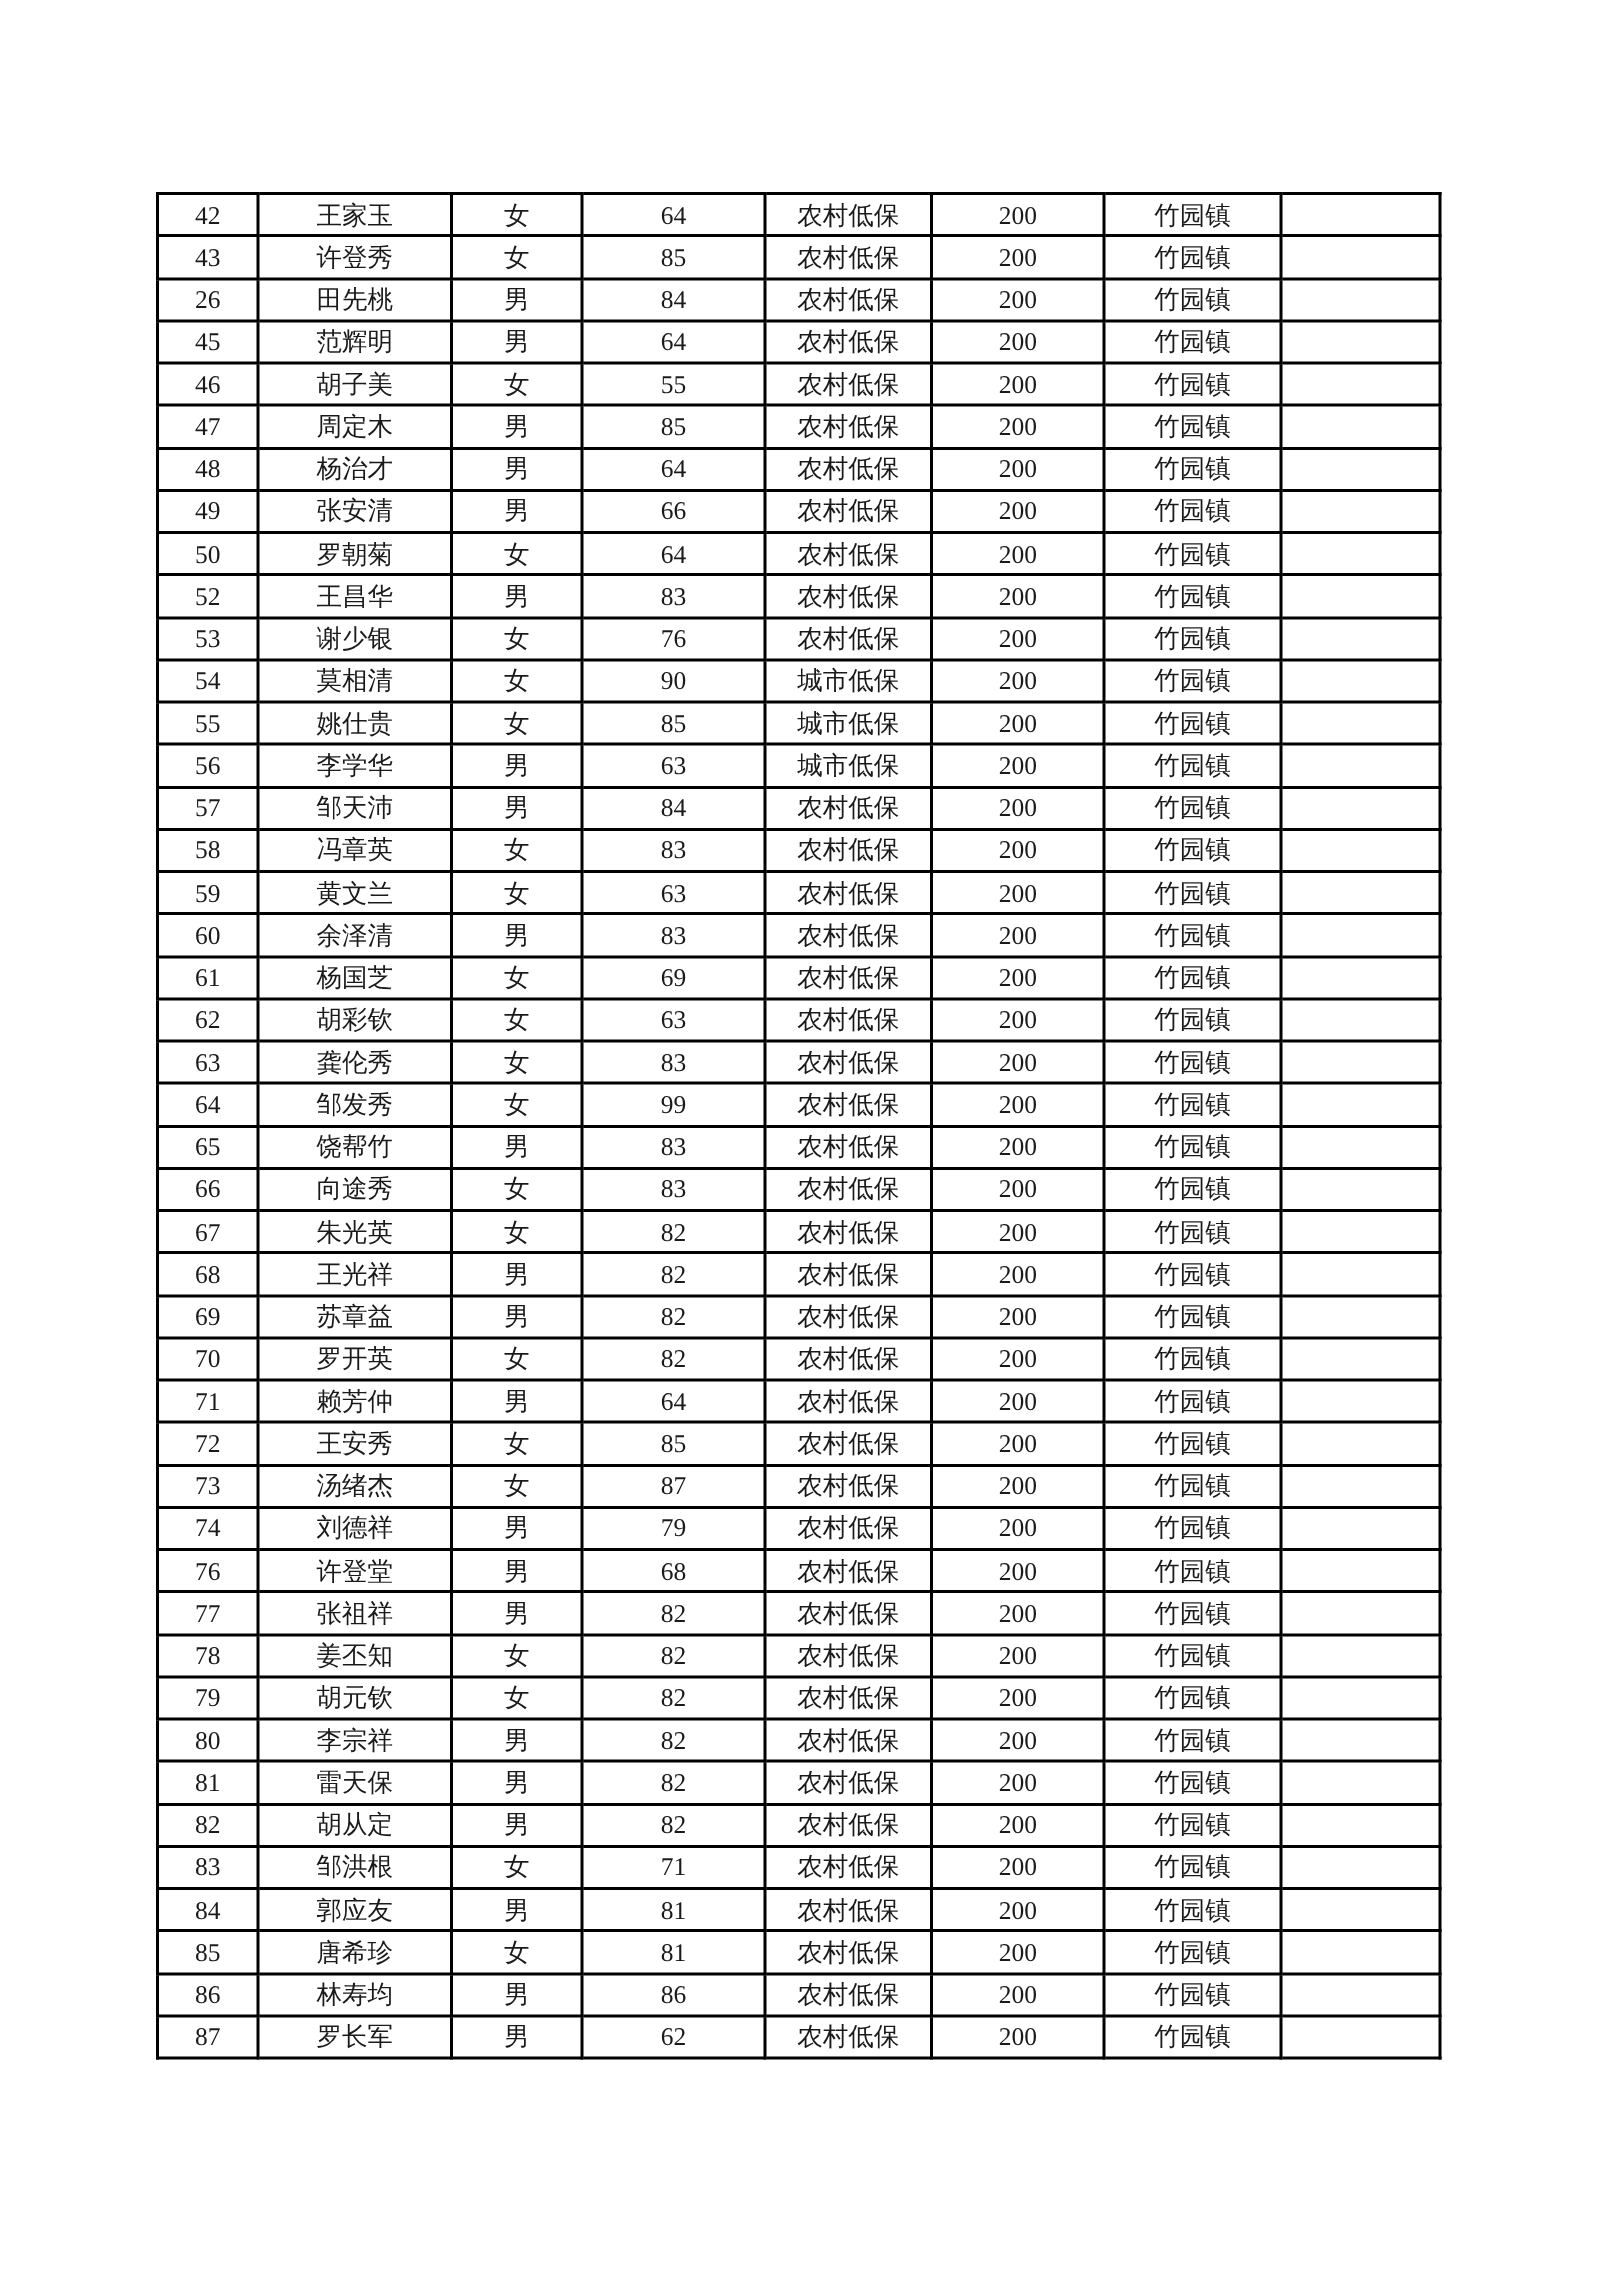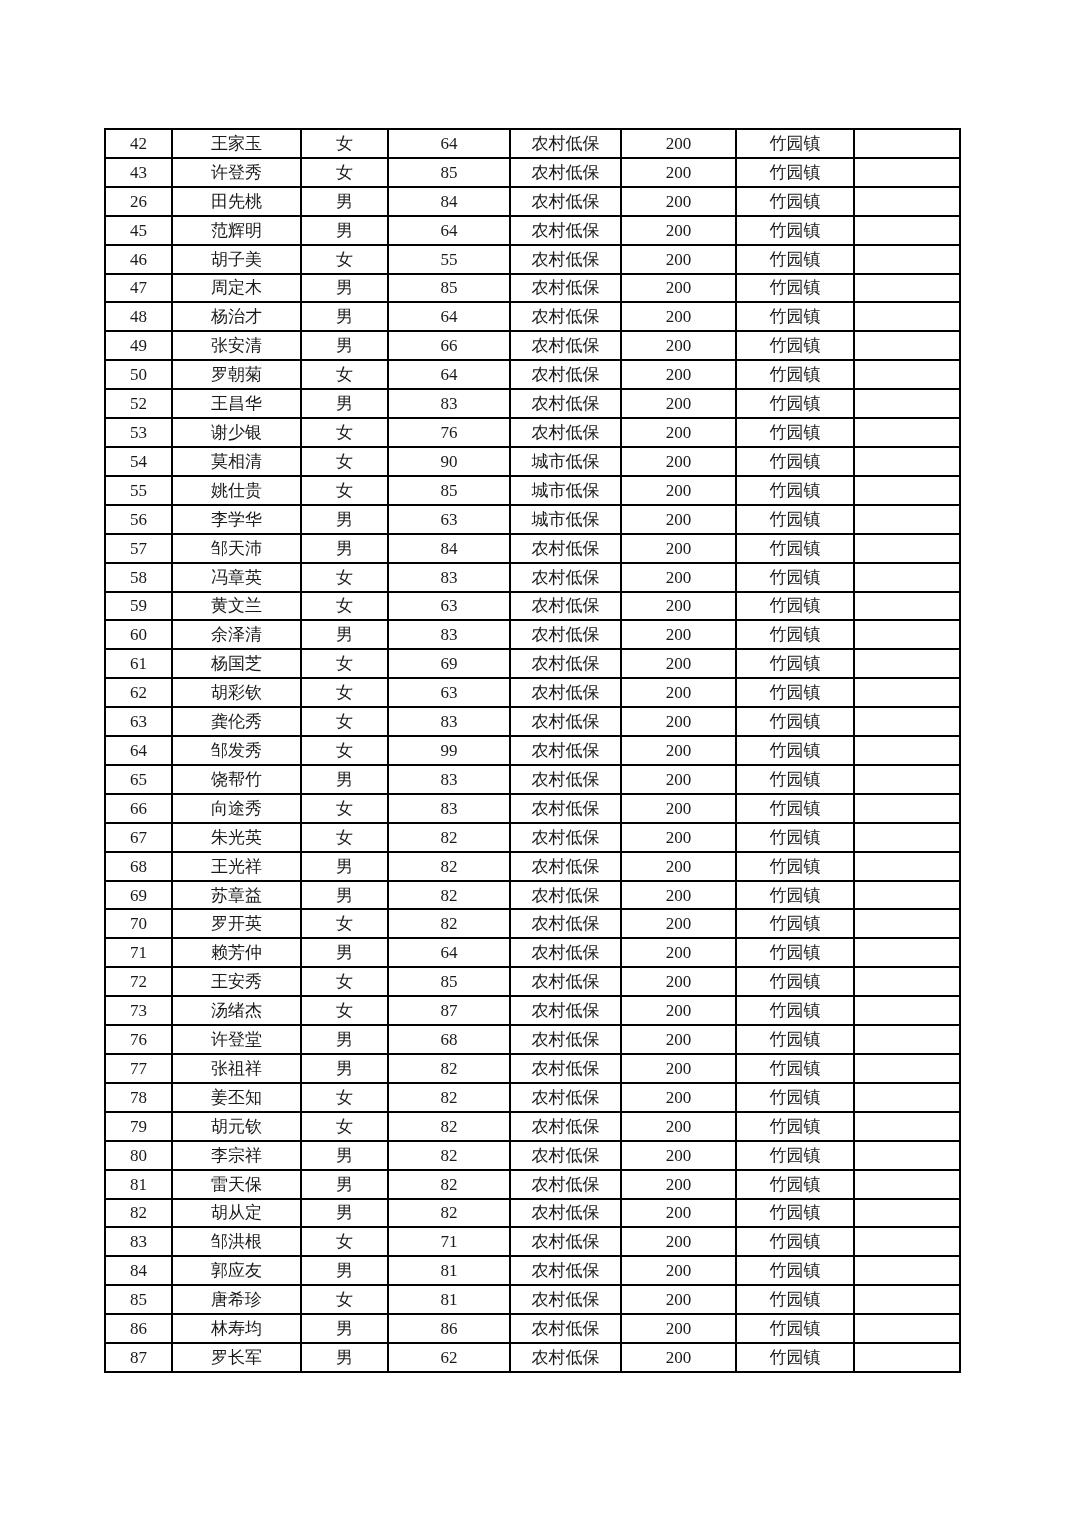--- a/index.html
+++ b/index.html
@@ -360,20 +360,30 @@
           <td>73</td>
           <td>汤绪杰</td>
           <td>女</td>
           <td>87</td>
           <td>农村低保</td>
           <td>200</td>
           <td>竹园镇</td>
           <td></td>
         </tr>
         <tr>
+          <td>74</td>
+          <td>刘德祥</td>
+          <td>男</td>
+          <td>79</td>
+          <td>农村低保</td>
+          <td>200</td>
+          <td>竹园镇</td>
+          <td></td>
+        </tr>
+        <tr>
           <td>76</td>
           <td>许登堂</td>
           <td>男</td>
           <td>68</td>
           <td>农村低保</td>
           <td>200</td>
           <td>竹园镇</td>
           <td></td>
         </tr>
         <tr>

